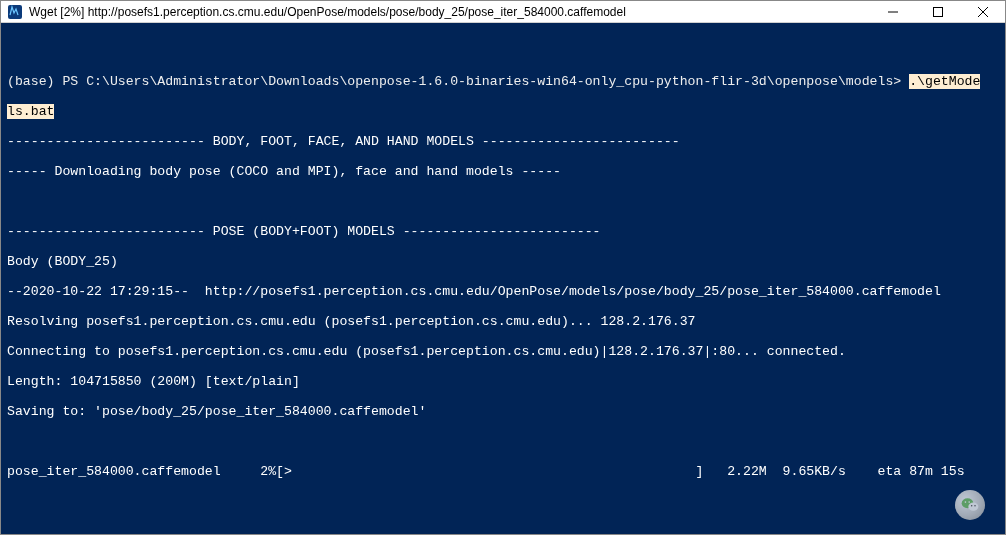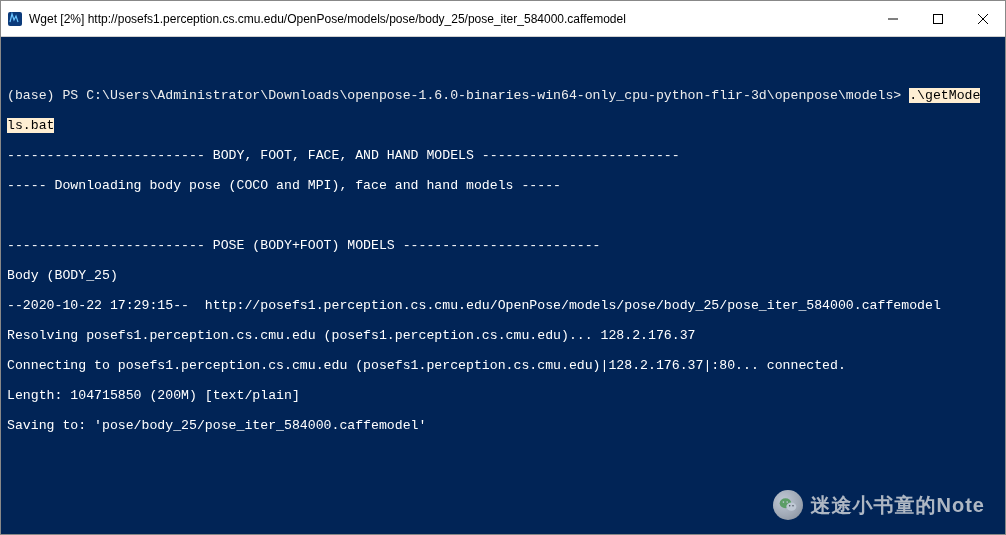--- a/index.html
+++ b/index.html
@@ -14,21 +14,21 @@
   .window {
     width: 1006px;
     height: 535px;
     background: #012456;
     border: 1px solid #888;
     display: flex;
     flex-direction: column;
     position: relative;
   }
   .titlebar {
-    height: 36px;
+    height: 22px;
     background: #ffffff;
     display: flex;
     align-items: center;
     padding: 0 0 0 6px;
     border-bottom: 1px solid #d0d0d0;
     flex-shrink: 0;
   }
   .titlebar-icon {
     width: 16px;
     height: 16px;
@@ -142,28 +142,28 @@
 <div class="line cyan">----- Downloading body pose (COCO and MPI), face and hand models -----</div>
 <div class="spacer"></div>
 <div class="line cyan">------------------------- POSE (BODY+FOOT) MODELS -------------------------</div>
 <div class="line cyan">Body (BODY_25)</div>
 <div class="line cyan">--2020-10-22 17:29:15--  http://posefs1.perception.cs.cmu.edu/OpenPose/models/pose/body_25/pose_iter_584000.caffemodel</div>
 <div class="line cyan">Resolving posefs1.perception.cs.cmu.edu (posefs1.perception.cs.cmu.edu)... 128.2.176.37</div>
 <div class="line cyan">Connecting to posefs1.perception.cs.cmu.edu (posefs1.perception.cs.cmu.edu)|128.2.176.37|:80... connected.</div>
 <div class="line cyan">Length: 104715850 (200M) [text/plain]</div>
 <div class="line cyan">Saving to: 'pose/body_25/pose_iter_584000.caffemodel'</div>
 <div class="spacer"></div>
+<div class="line cyan" id="progress-line">pose_iter_584000.caffemodel     2%[&gt;                                                   ]   2.22M  9.65KB/s    eta 87m 15s</div>
 
     <div class="watermark">
       <div class="wm-icon">
         <svg width="20" height="20" viewBox="0 0 24 24">
           <ellipse cx="9" cy="10" rx="7" ry="6" fill="#7bc66c"></ellipse>
           <ellipse cx="16" cy="14" rx="6" ry="5" fill="#ffffff"></ellipse>
           <circle cx="6.5" cy="8.5" r="1" fill="#fff"></circle>
           <circle cx="11" cy="8.5" r="1" fill="#fff"></circle>
           <circle cx="14" cy="12.8" r="0.9" fill="#555"></circle>
           <circle cx="18" cy="12.8" r="0.9" fill="#555"></circle>
         </svg>
       </div>
-      <div class="wm-text">迷途小书童的Note</div>
     </div>
   </div>
 </div>
 
 </body></html>

